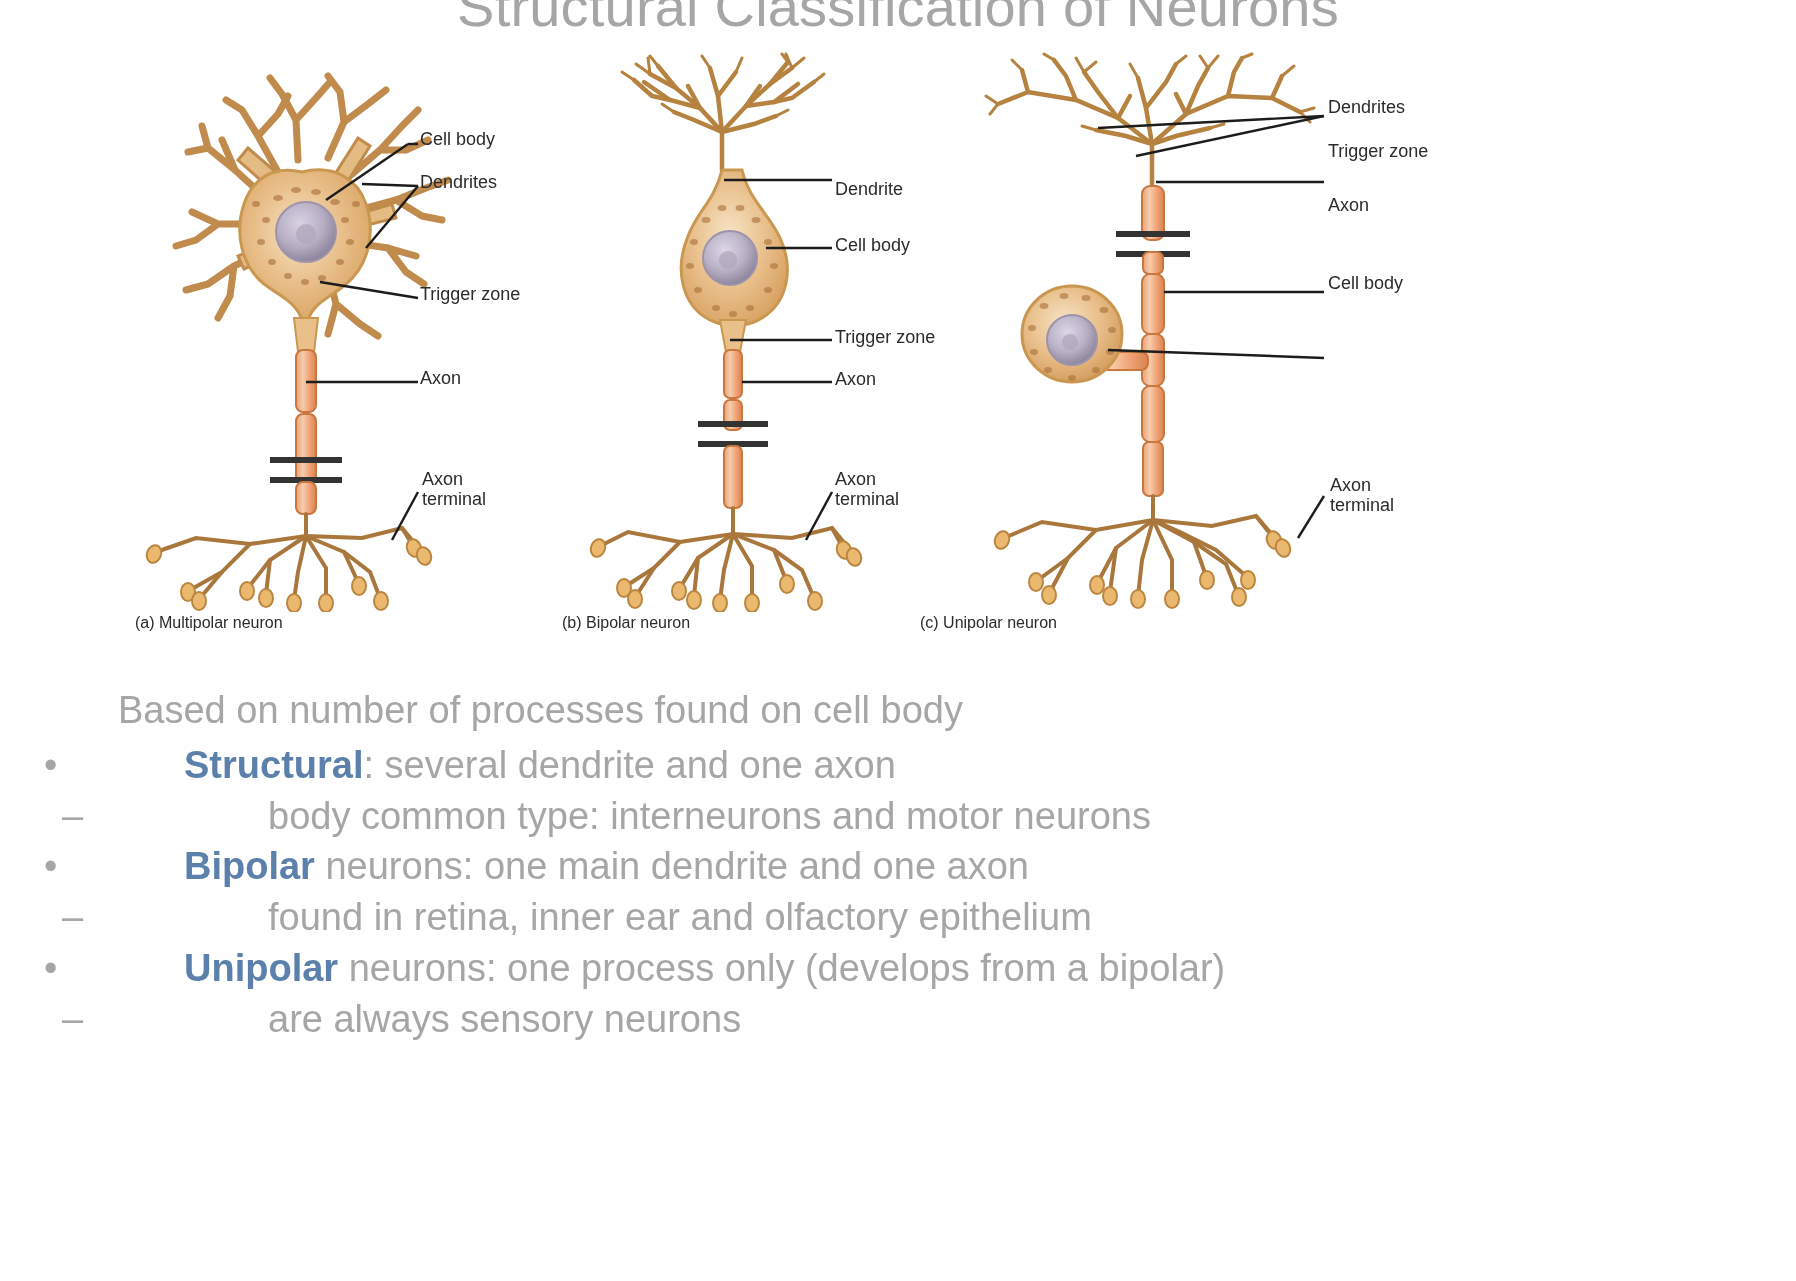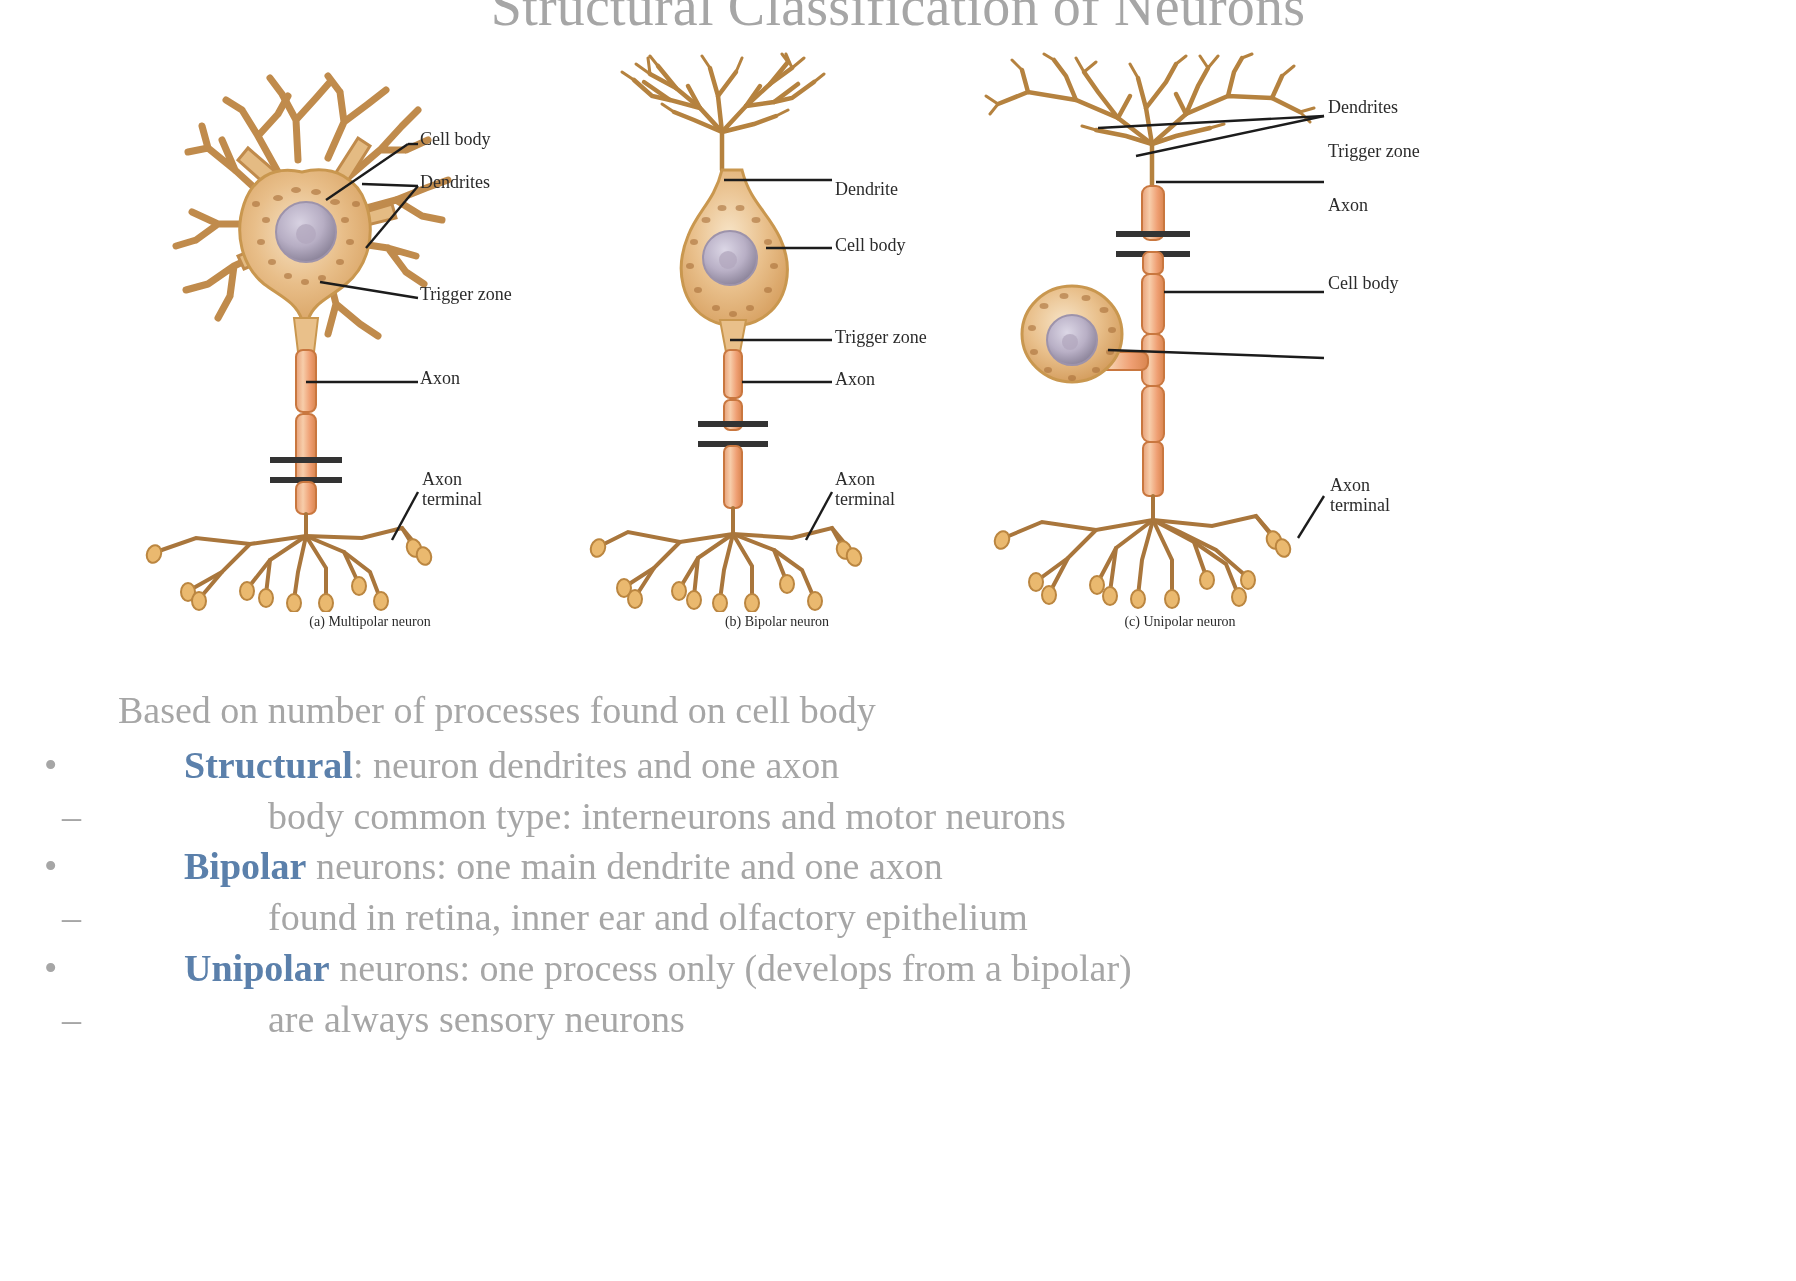--- a/index.html
+++ b/index.html
@@ -1,39 +1,39 @@
 <!DOCTYPE html>
 <html><head>
 <meta charset="utf-8">
 <style>
   html,body{margin:0;padding:0;}
   body{
     width:1796px;height:1281px;background:#ffffff;
     font-family:"Liberation Sans",sans-serif;
     overflow:hidden;position:relative;
   }
-  #slide{position:absolute;inset:0;font-family:Liberation Serif, serif;}
+  #slide{position:absolute;inset:0;}
 
   
   .title{
     position:absolute;top:-26px;left:0;width:1796px;
     text-align:center;font-size:56px;color:#a6a6a6;
     letter-spacing:.2px;white-space:nowrap;
   }
 
   
   .figure{position:absolute;top:52px;left:0;width:1796px;height:620px;}
   .panel{position:absolute;top:0;height:620px;}
   .panel-a{left:130px;width:470px;}
   .panel-b{left:570px;width:430px;}
   .panel-c{left:980px;width:520px;}
 
   .caption{
-    position:absolute;top:562px;width:100%;text-align:center;
-    font-size:14px;color:#2b2b2b;
+    position:absolute;top:562px;width:100%;text-align:left;
+    font-size:16px;color:#2b2b2b;
   }
   .panel-a .caption{left:5px;}
   .panel-b .caption{left:-8px;}
   .panel-c .caption{left:-60px;}
 
   
   .lbl{
     position:absolute;font-size:18px;color:#2b2b2b;
     line-height:1.1;white-space:pre-line;
   }
@@ -428,21 +428,21 @@
 
       <div class="caption">(c) Unipolar neuron</div>
     </div>
   </div>
 
   <div class="body-text">
     <div class="line lead">Based on number of processes found on cell body</div>
 
     <div class="row main">
       <div class="mark">•</div>
-      <div class="txt line"><b class="key">Structural</b><span>: neuron dendrites and one axon</span></div>
+      <div class="txt line"><b class="key">Structural</b><span>: several dendrite and one axon</span></div>
     </div>
 
     <div class="row sub">
       <div class="mark">–</div>
       <div class="txt line"><span>body common type: interneurons and motor neurons</span></div>
     </div>
 
     <div class="row main">
       <div class="mark">•</div>
       <div class="txt line"><b class="key">Bipolar</b><span> neurons: one main dendrite and one axon</span></div>

